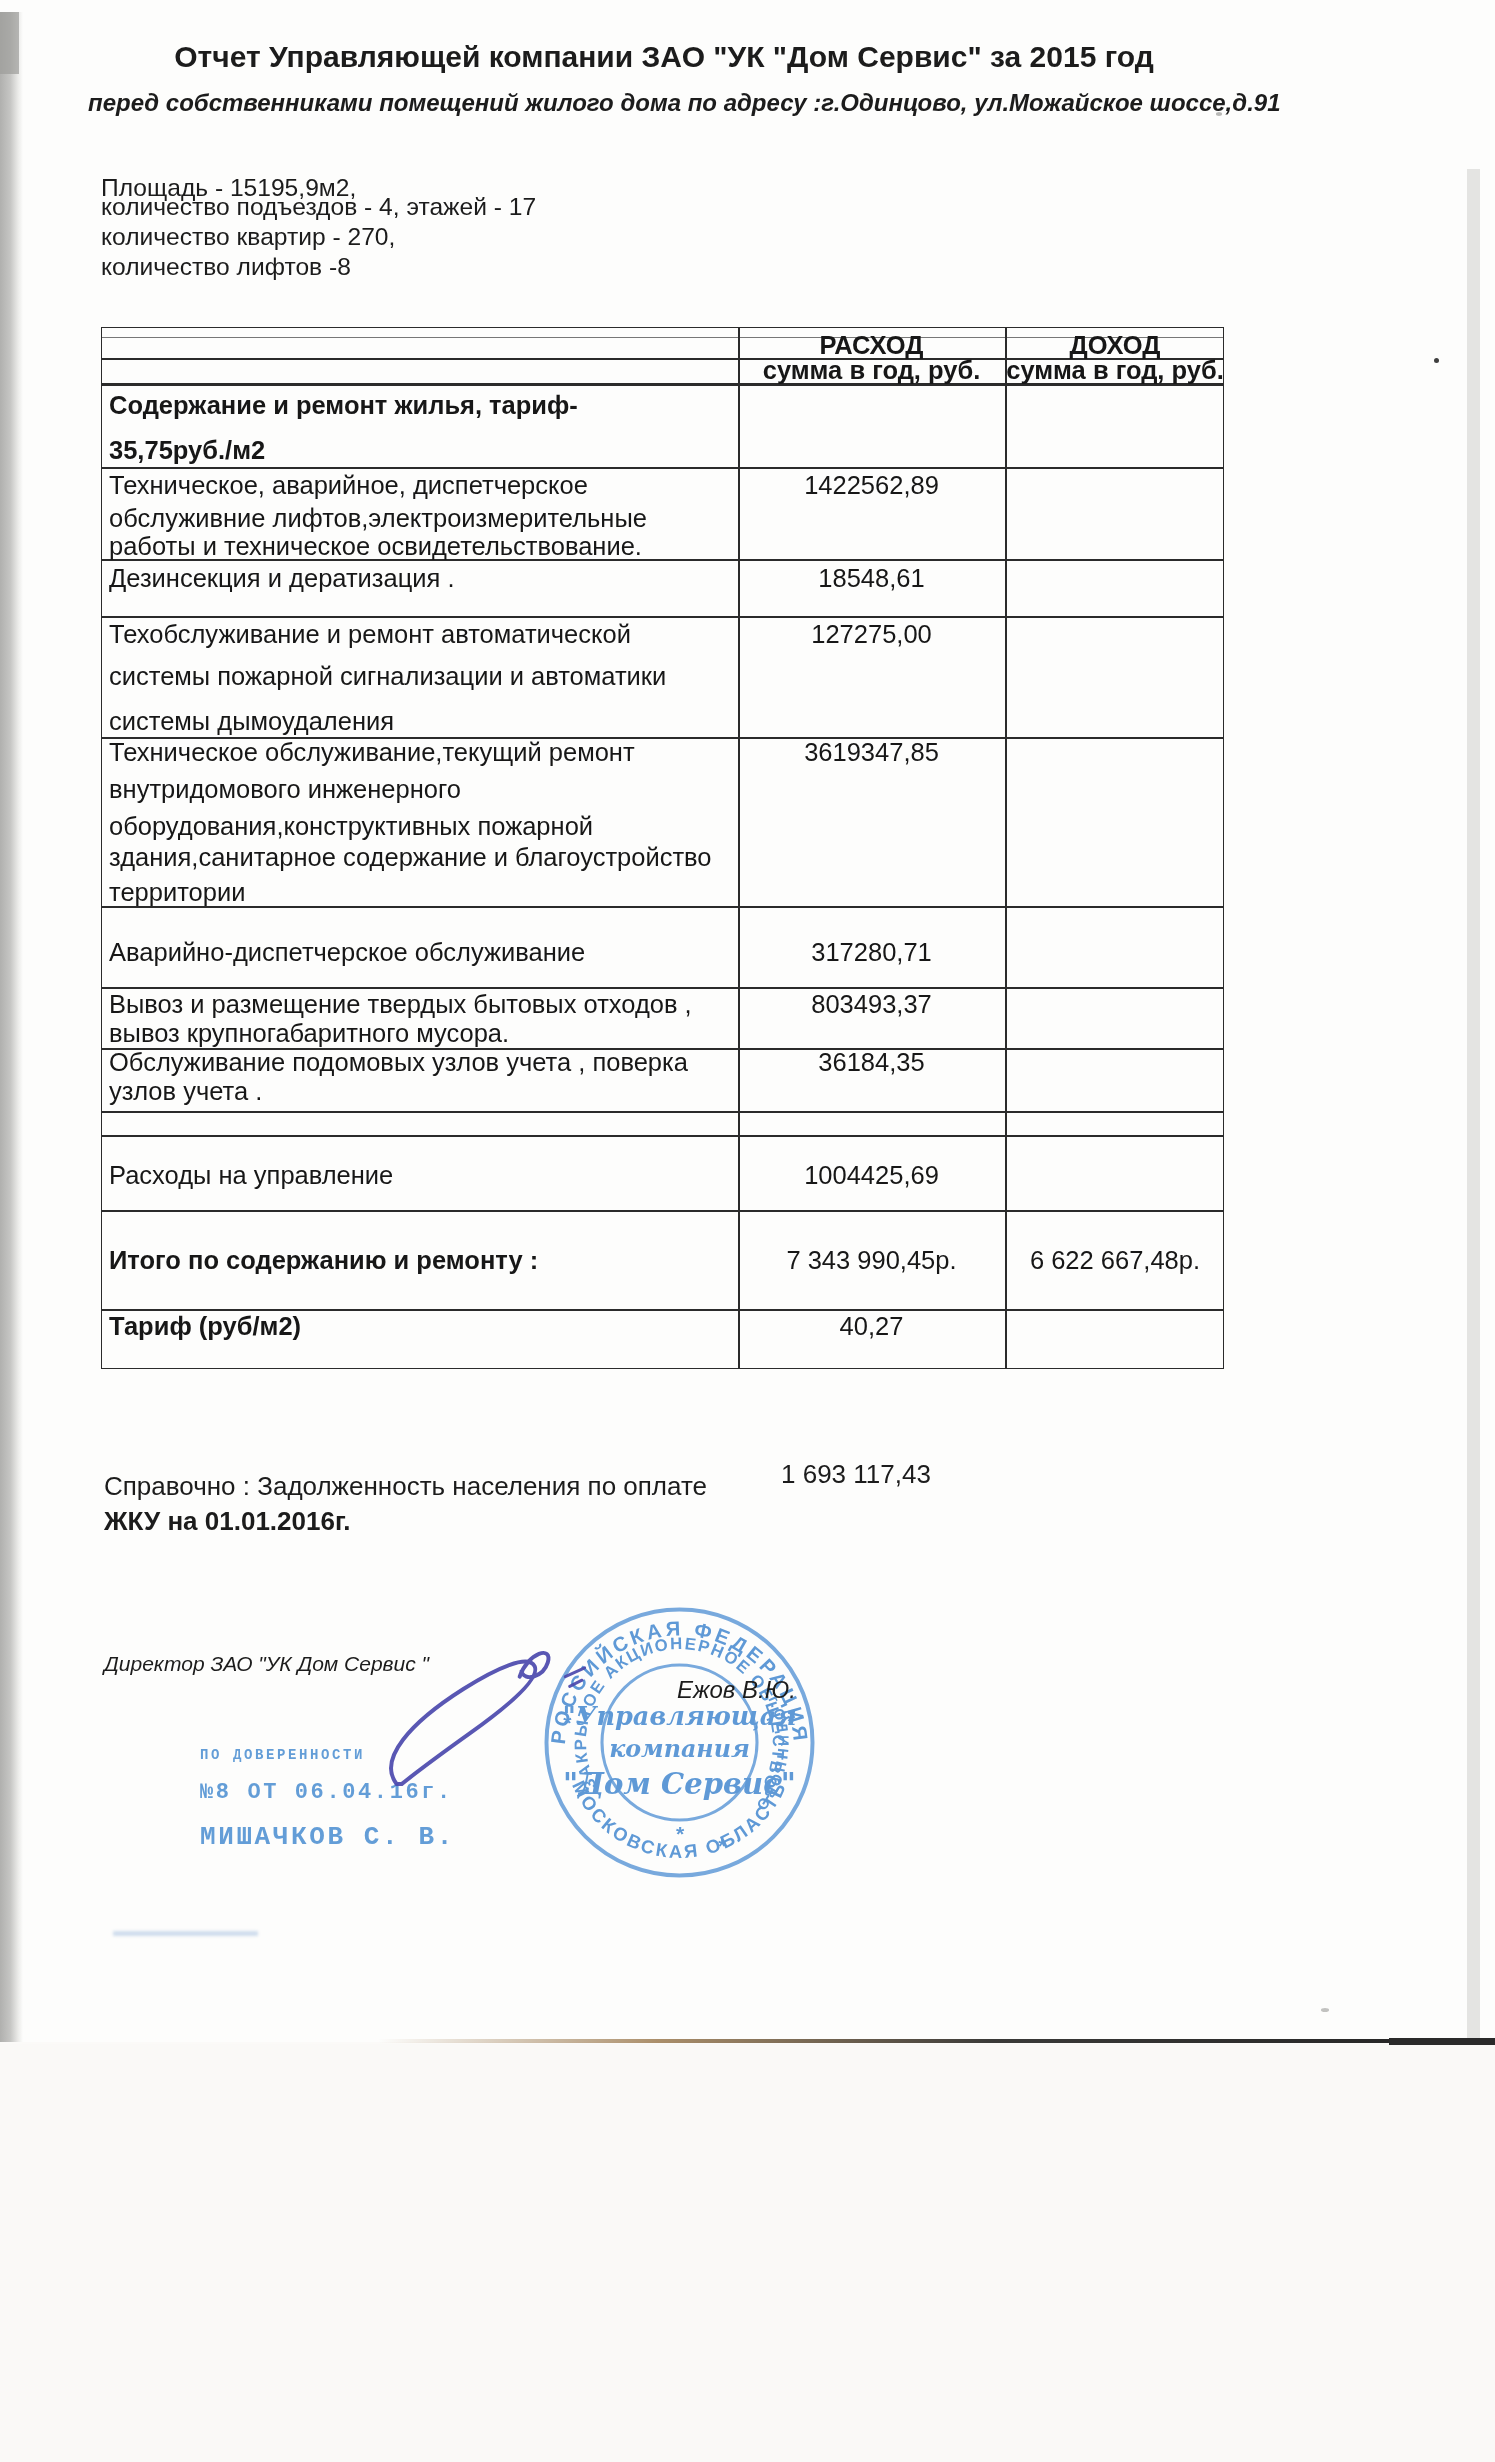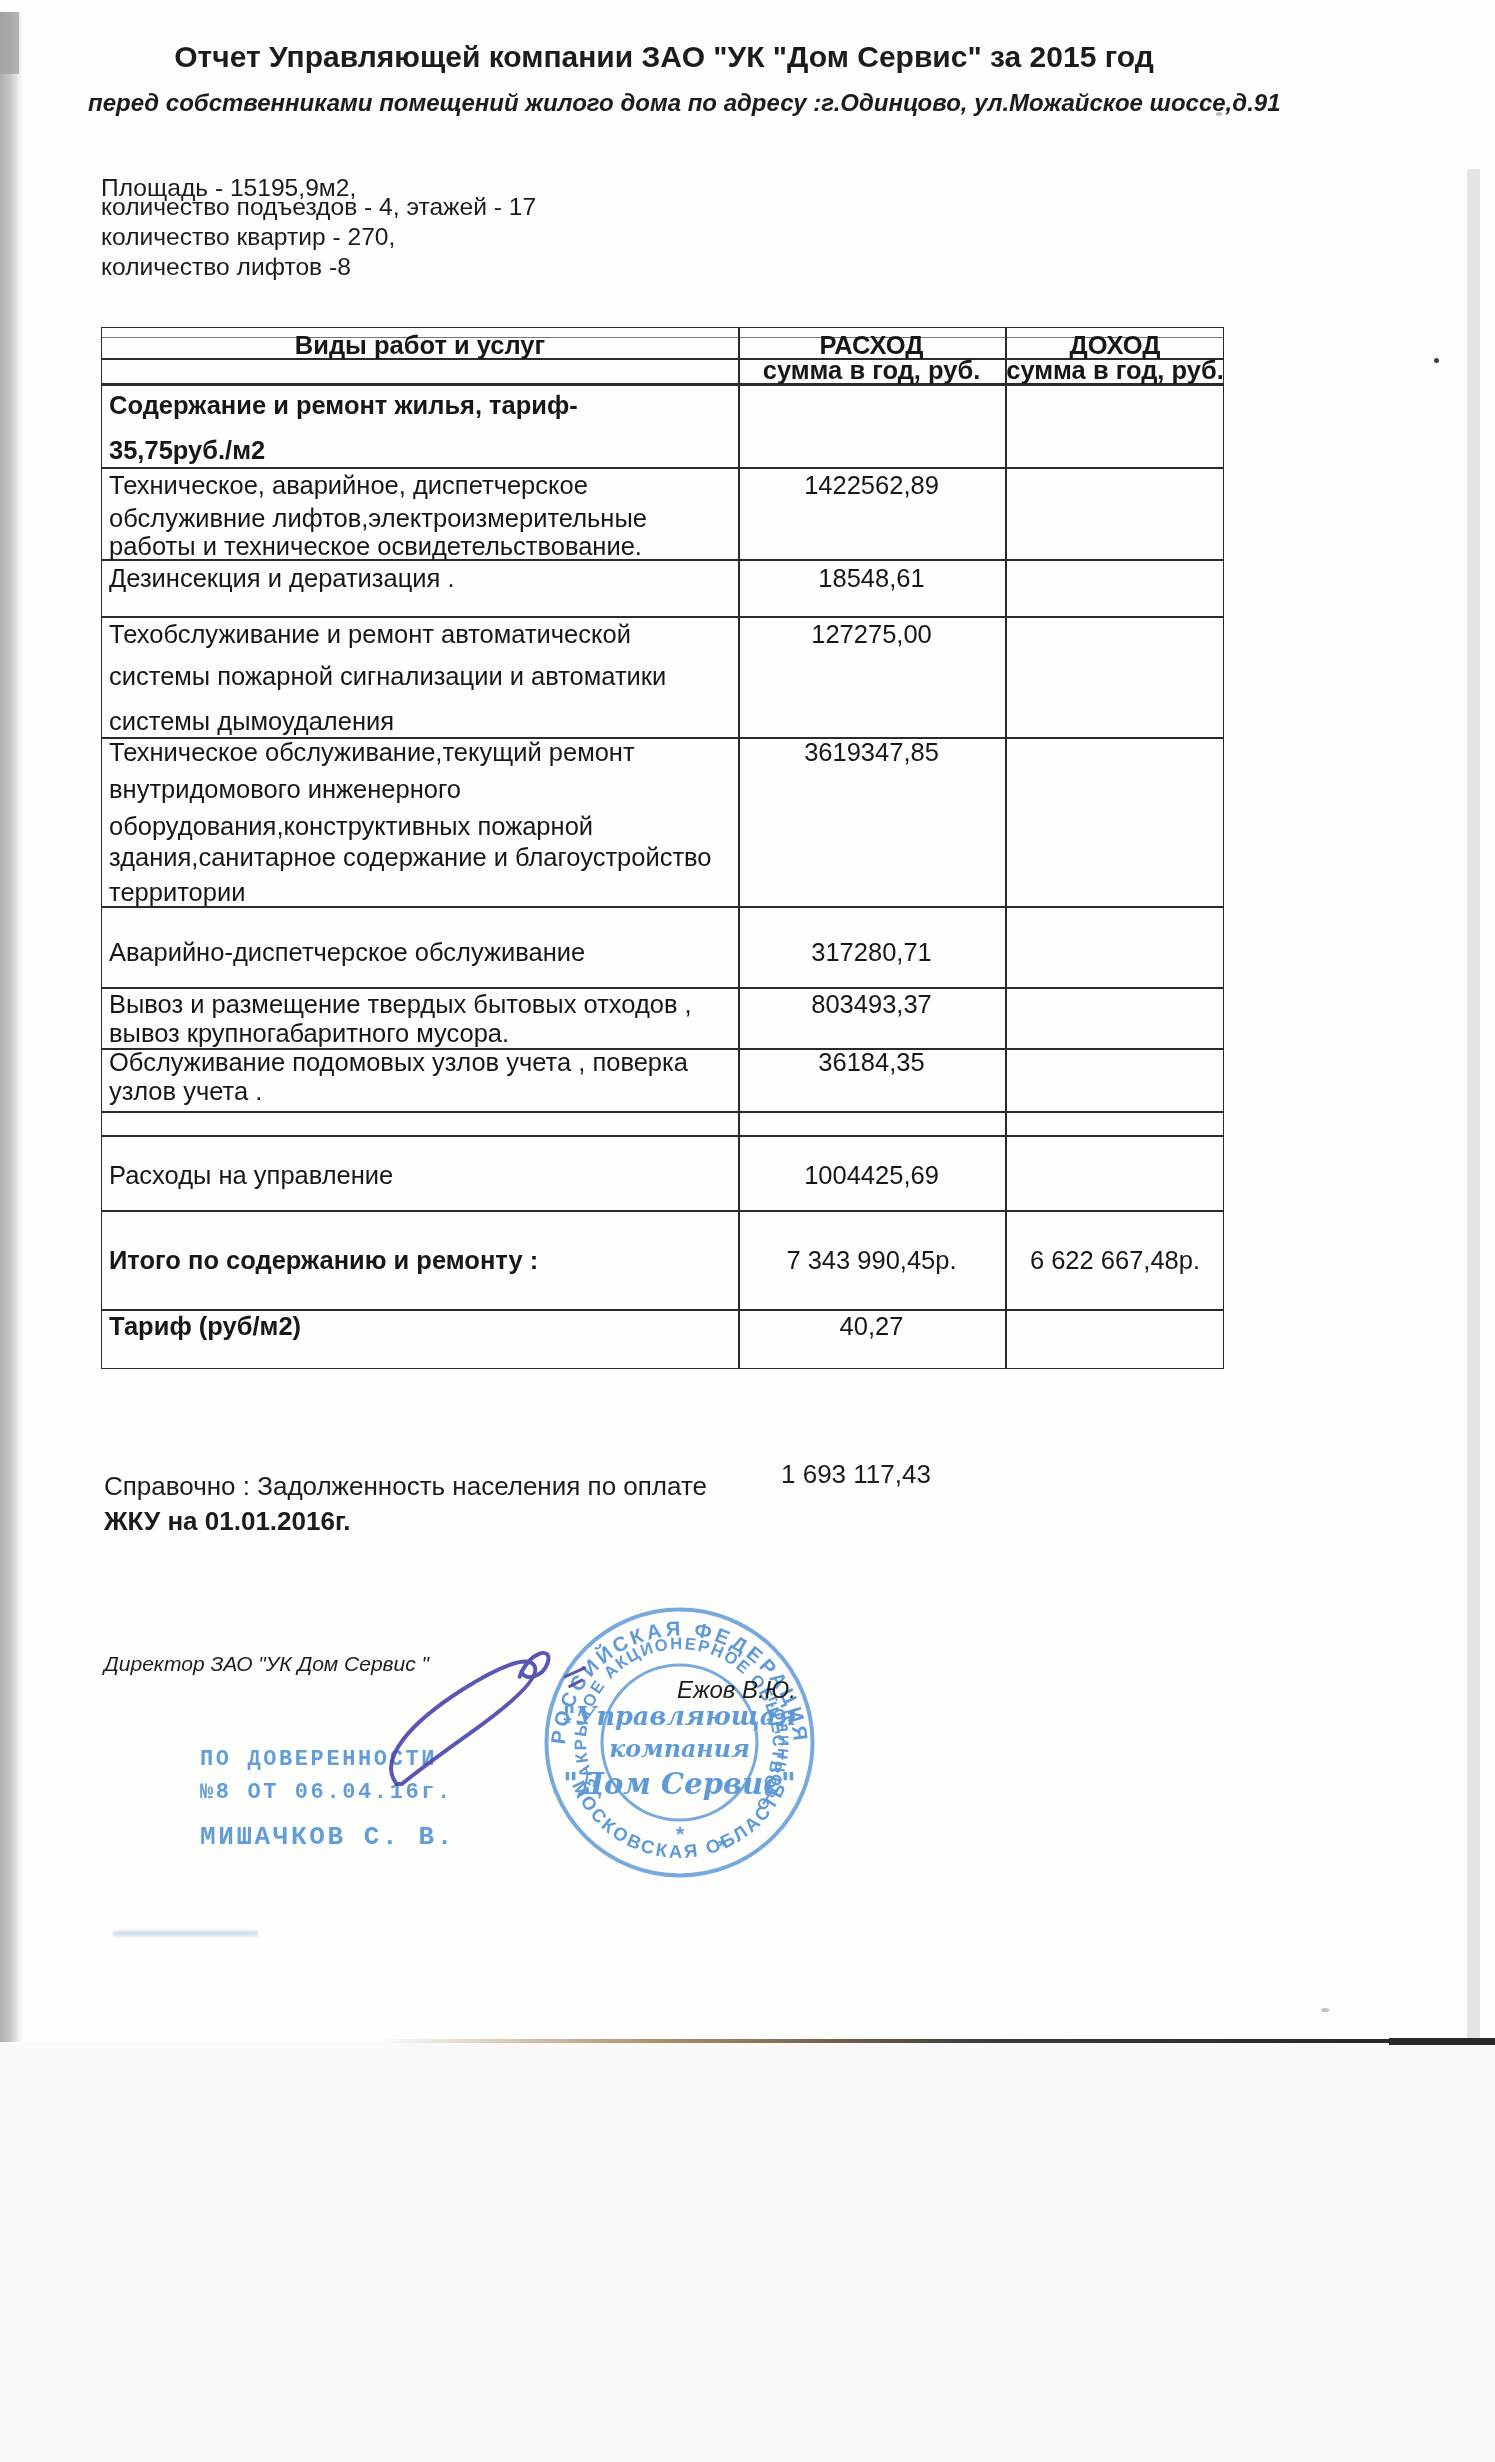--- a/index.html
+++ b/index.html
@@ -20,21 +20,21 @@
   .ln{position:absolute;font-size:25.5px;line-height:30px;height:30px;color:#171717;white-space:nowrap;}
   .b{font-weight:bold;}
   .ctr{text-align:center;}
   .col2{left:636px;width:267px;text-align:center;}
   .col3{left:903px;width:220px;text-align:center;}
   
   .ref{font-size:26px;}
   .director{font-size:21px;font-style:italic;}
   .ezhov{font-size:24px;font-style:italic;z-index:5;margin-top:15px;}
   .rubber{font-family:"Liberation Mono",monospace;font-weight:bold;color:#4289cf;opacity:.82;}
-  .rub1{font-size:22px;letter-spacing:2.6px;}
+  .rub1{font-size:14px;letter-spacing:2.6px;}
   .rub2{font-size:22px;letter-spacing:2.6px;}
   .rub3{font-size:26px;letter-spacing:2.6px;}
   
   #sealwrap{position:absolute;left:528px;top:1591px;width:303px;height:303px;filter:blur(0.4px);opacity:.9;}
   .sealtext{fill:#4e8fd2;font-family:"Liberation Sans",sans-serif;font-weight:bold;}
   .arc-top{font-size:23px;letter-spacing:4px;}
   .arc-mid{font-size:19px;letter-spacing:2px;}
   .arc-bot{font-size:21px;letter-spacing:3px;}
   .arc-right{font-size:17px;letter-spacing:2px;}
   .seal-center{font-family:"DejaVu Serif",serif;font-style:italic;font-weight:bold;fill:#4e8fd2;}
@@ -79,21 +79,20 @@
       <div class="hline" style="top:578px;"></div>
       <div class="hline" style="top:659px;"></div>
       <div class="hline" style="top:720px;"></div>
       <div class="hline" style="top:783px;"></div>
       <div class="hline" style="top:807px;"></div>
       <div class="hline" style="top:882px;"></div>
       <div class="hline" style="top:981px;"></div>
       <div class="vline" style="left:636px;"></div>
       <div class="vline" style="left:903px;"></div>
 
-      <div class="ln b ctr" style="left:0;top:1.8px;width:636px;">Виды работ и услуг</div>
       <div class="ln b col2" style="top:1.8px;">РАСХОД</div>
       <div class="ln b col3" style="top:1.8px;">ДОХОД</div>
       <div class="ln b col2" style="top:27px;">сумма в год, руб.</div>
       <div class="ln b col3" style="top:27px;">сумма в год, руб.</div>
 
       <div>
         <div class="ln b" style="left:7px;top:62px;">Содержание и ремонт жилья, тариф-</div>
         <div class="ln b" style="left:7px;top:107px;">35,75руб./м2</div>
       </div>
 

